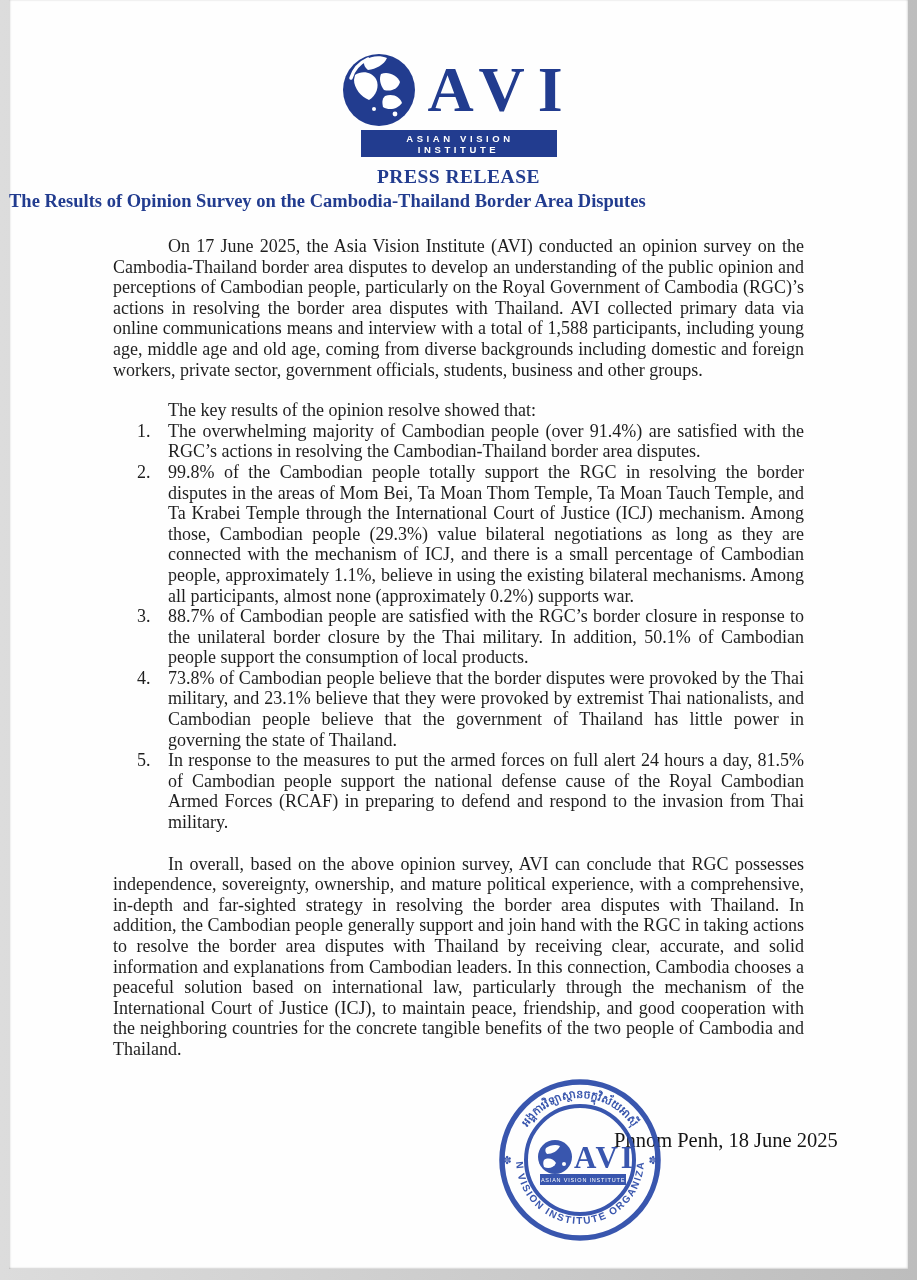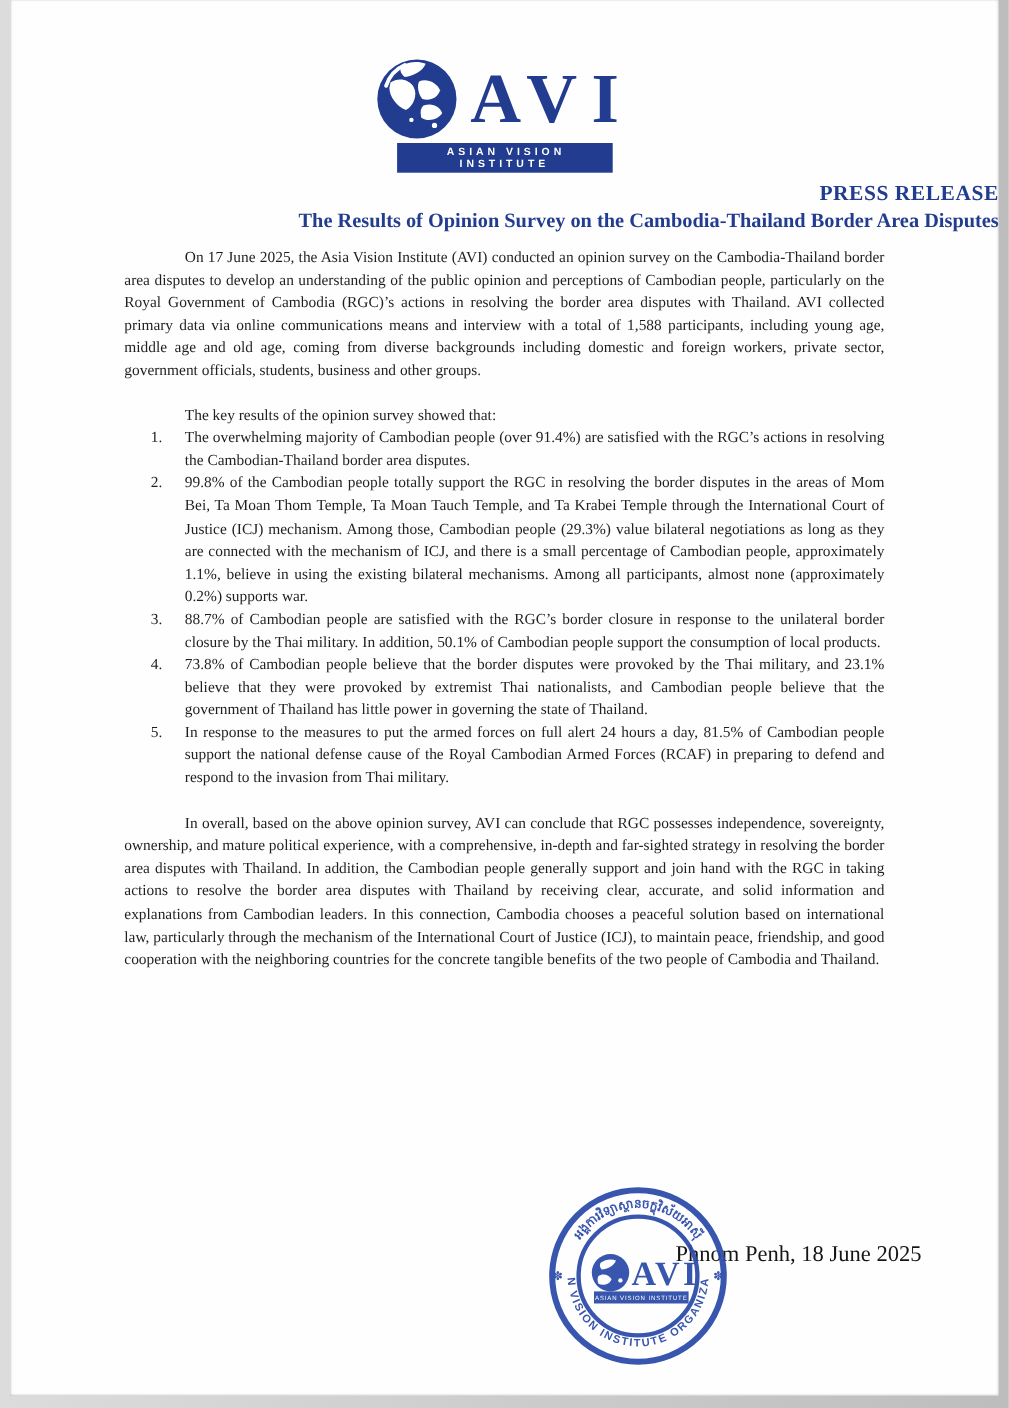--- a/index.html
+++ b/index.html
@@ -48,39 +48,39 @@
     font-family: "Liberation Sans", sans-serif;
     font-size: 9.5px;
     font-weight: bold;
     letter-spacing: 3.6px;
     padding: 3px 0 2px;
     text-align: center;
     text-indent: 3px;
   }
   .kicker {
     margin-top: 9px;
-    text-align: right;
+    text-align: center;
     font-weight: bold;
     font-size: 19.5px;
     color: var(--navy);
     letter-spacing: 0.5px;
   }
   .doc-title {
     margin-top: 3px;
-    text-align: right;
+    text-align: left;
     font-weight: bold;
     font-size: 18.5px;
     color: var(--navy);
   }
   
   .body-col {
     width: 691px;
-    margin: 13px auto 0;
+    margin: 24px auto 0;
     text-align: justify;
-    font-size: 14px;
+    font-size: 18px;
     line-height: 20.6px;
     color: #1e1e1e;
   }
   p.indent { text-indent: 55px; }
   .lead-line { margin-top: 20px; }
   .findings { list-style: none; }
   .finding { position: relative; padding-left: 55px; }
   .finding .num { position: absolute; left: 24px; top: 0; }
   .conclusion { margin-top: 21px; }
   
@@ -128,21 +128,21 @@
         <span class="acronym">AVI</span>
       </div>
       <div class="banner">ASIAN VISION INSTITUTE</div>
     </header>
 
     <div class="kicker">PRESS RELEASE</div>
     <h1 class="doc-title">The Results of Opinion Survey on the Cambodia-Thailand Border Area Disputes</h1>
 
     <main class="body-col">
       <p class="indent">On 17 June 2025, the Asia Vision Institute (AVI) conducted an opinion survey on the Cambodia-Thailand border area disputes to develop an understanding of the public opinion and perceptions of Cambodian people, particularly on the Royal Government of Cambodia (RGC)’s actions in resolving the border area disputes with Thailand. AVI collected primary data via online communications means and interview with a total of 1,588 participants, including young age, middle age and old age, coming from diverse backgrounds including domestic and foreign workers, private sector, government officials, students, business and other groups.</p>
-      <p class="indent lead-line">The key results of the opinion survey showed that:</p>
+      <p class="indent lead-line">The key results of the opinion resolve showed that:</p>
 
       <ol class="findings">
         <li class="finding">
           <span class="num">1.</span>
           <span class="ftext">The overwhelming majority of Cambodian people (over 91.4%) are satisfied with the RGC’s actions in resolving the Cambodian-Thailand border area disputes.</span>
         </li>
         <li class="finding">
           <span class="num">2.</span>
           <span class="ftext">99.8% of the Cambodian people totally support the RGC in resolving the border disputes in the areas of Mom Bei, Ta Moan Thom Temple, Ta Moan Tauch Temple, and Ta Krabei Temple through the International Court of Justice (ICJ) mechanism. Among those, Cambodian people (29.3%) value bilateral negotiations as long as they are connected with the mechanism of ICJ, and there is a small percentage of Cambodian people, approximately 1.1%, believe in using the existing bilateral mechanisms. Among all participants, almost none (approximately 0.2%) supports war.</span>
         </li>

